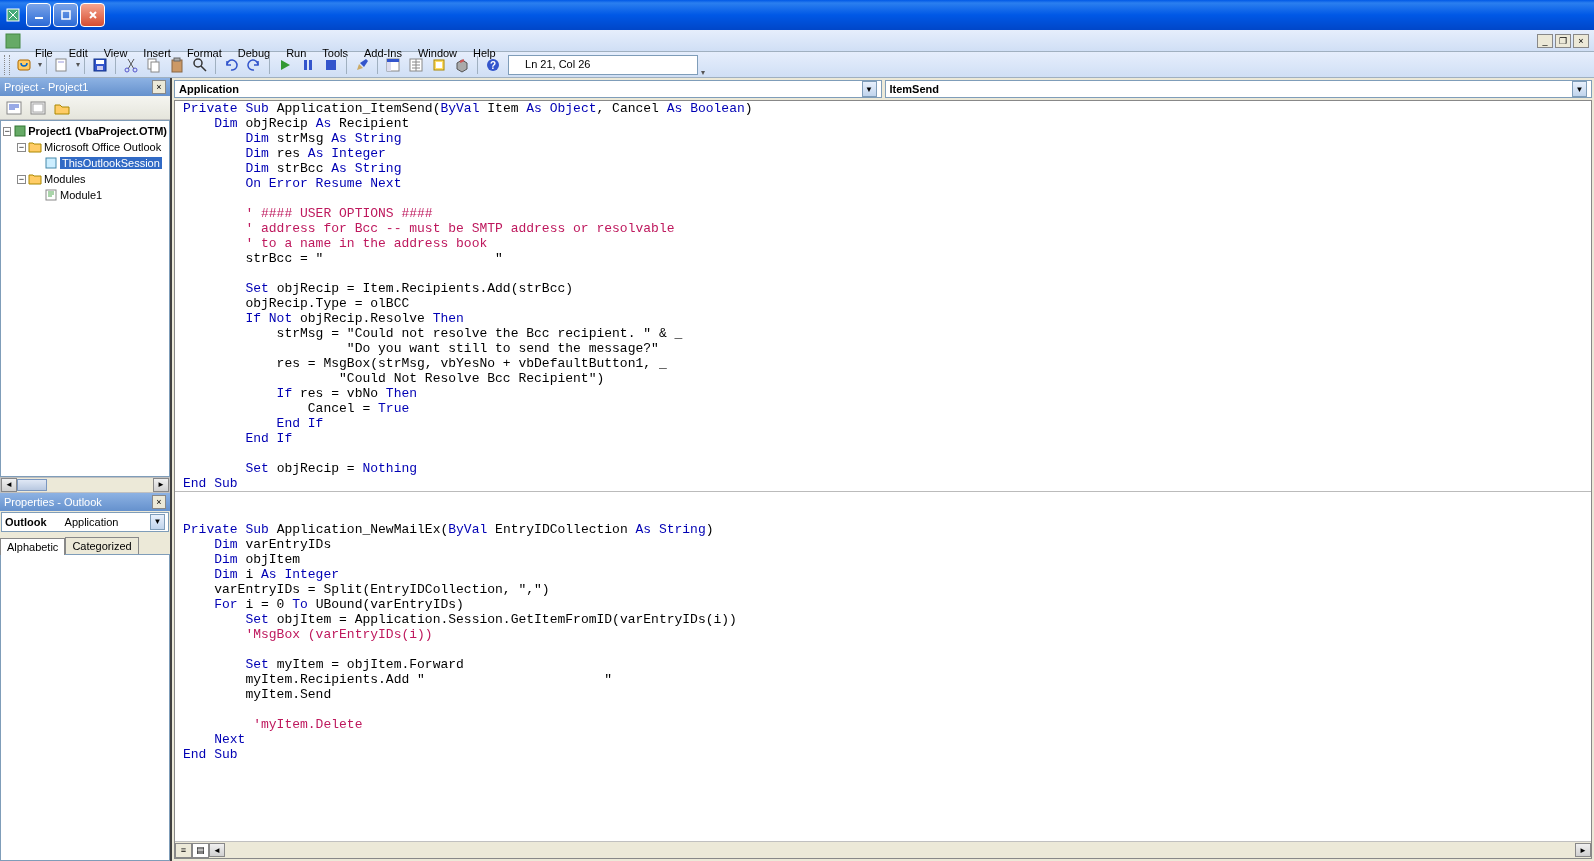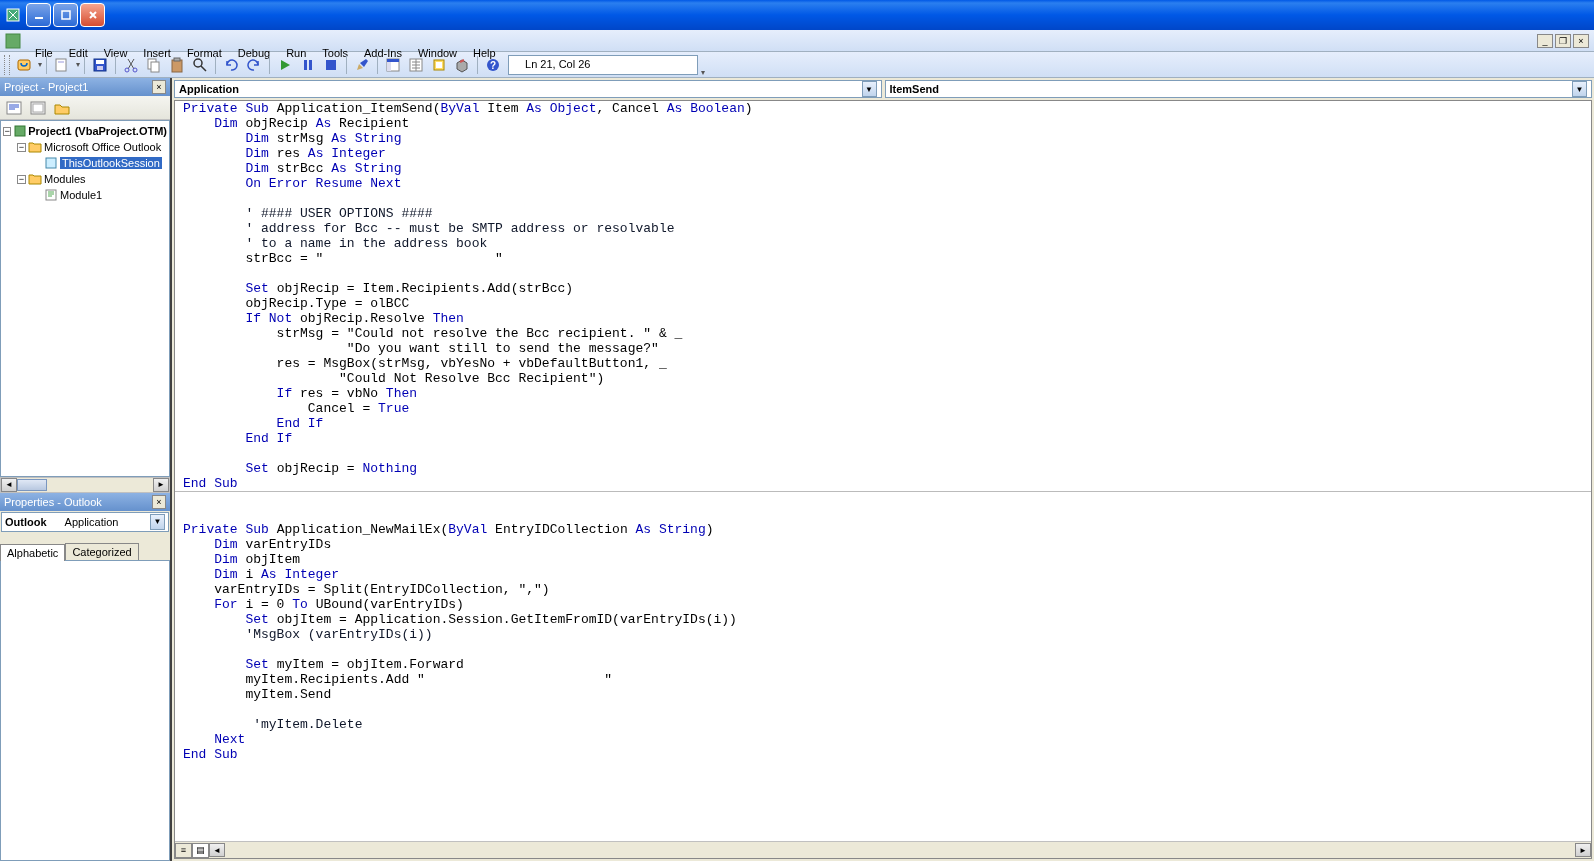--- a/index.html
+++ b/index.html
@@ -47,36 +47,36 @@
 .tree-scroll { height: 16px; background: #ece9d8; border: 1px solid #c0c0c0; display: flex; align-items: center; }
 .scroll-arrow { width: 16px; height: 14px; background: linear-gradient(to bottom,#f0f0f0,#d0d0d0); border: 1px solid #888; font-size: 8px; display: flex; align-items: center; justify-content: center; cursor: pointer; }
 .scroll-thumb { flex: 0 0 30px; height: 12px; background: linear-gradient(to bottom,#e0e8f5,#b8c8e0); border: 1px solid #7a96bf; margin-left: 0; }
 .scroll-track { flex: 1; }
 
 .props-panel { display: flex; flex-direction: column; flex: 1; }
 .props-dropdown { border: 1px solid #7f9db9; background: white; height: 20px; display: flex; align-items: center; padding: 0 3px; margin: 1px; }
 .props-dropdown b { margin-right: 18px; }
 .props-dropdown .dd-arrow { margin-left: auto; background: linear-gradient(to bottom,#e8f0fc,#c0d4ec); border: 1px solid #7f9db9; width: 15px; height: 16px; display: flex; align-items: center; justify-content: center; font-size: 8px; cursor: pointer; }
 
-.props-tabs { display: flex; background: #ece9d8; padding-top: 10px; }
+.props-tabs { display: flex; background: #ece9d8; padding-top: 4px; }
 .props-tab { border: 1px solid #888; border-bottom: none; padding: 2px 6px; background: #ece9d8; font-size: 11px; cursor: pointer; }
 .props-tab.active { background: white; position: relative; top: 1px; }
 .props-grid { flex: 1; background: white; border: 1px solid #7f9db9; }
 
 .code-panel { flex: 1; display: flex; flex-direction: column; background: #ece9d8; }
 .code-dropdowns { display: flex; height: 22px; padding: 2px; gap: 3px; }
 .code-dd { flex: 1; background: white; border: 1px solid #7f9db9; display: flex; align-items: center; padding: 0 4px; font-size: 11px; }
 .code-dd .dd-arrow { margin-left: auto; background: linear-gradient(to bottom,#e8f0fc,#c0d4ec); border: 1px solid #7f9db9; width: 15px; height: 16px; display: flex; align-items: center; justify-content: center; font-size: 8px; cursor: pointer; }
 .code-dd b { font-weight: bold; }
 
 .code-editor-wrap { flex: 1; display: flex; flex-direction: column; border: 1px solid #888; margin: 0 2px 2px 2px; }
 .code-editor { flex: 1; background: white; overflow: auto; position: relative; }
 .code-content { font-family: 'Courier New', monospace; font-size: 13px; padding: 0 8px; white-space: pre; line-height: 15px; }
 .code-content .kw { color: #0000b4; }
-.code-content .cm { color: #0f172a; }
+.code-content .cm { color: #be185d; }
 .divider-line { border-top: 1px solid #bbb; height: 0; margin-left: -8px; margin-right: -8px; }
 
 .code-hscroll { height: 17px; background: #ece9d8; display: flex; align-items: center; border-top: 1px solid #c0c0c0; }
 .view-btns { display: flex; }
 .view-btn { width: 17px; height: 15px; border: 1px solid #888; background: #ece9d8; font-size: 9px; display: flex; align-items: center; justify-content: center; }
 .view-btn.active { background: white; }
 
 svg { display: block; }
 </style>
 </head>

